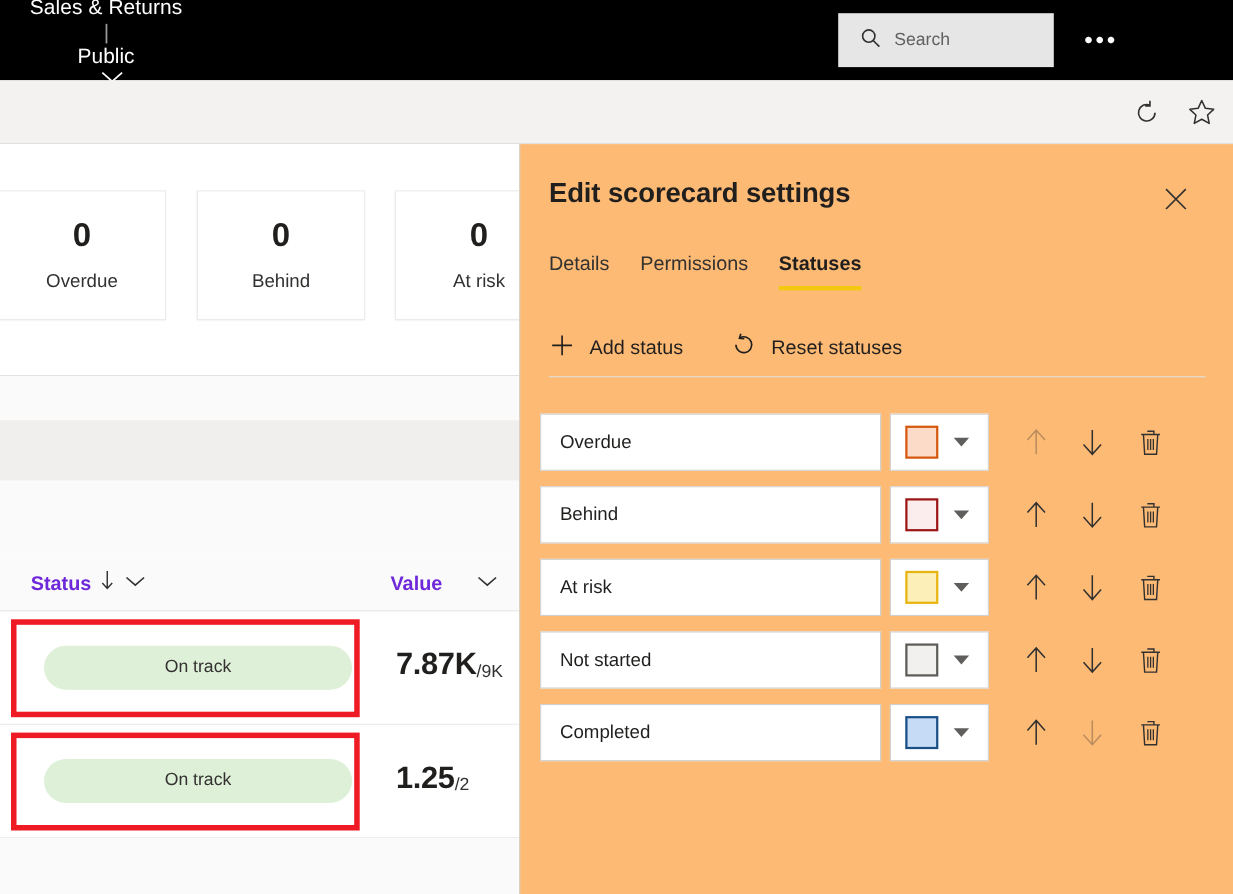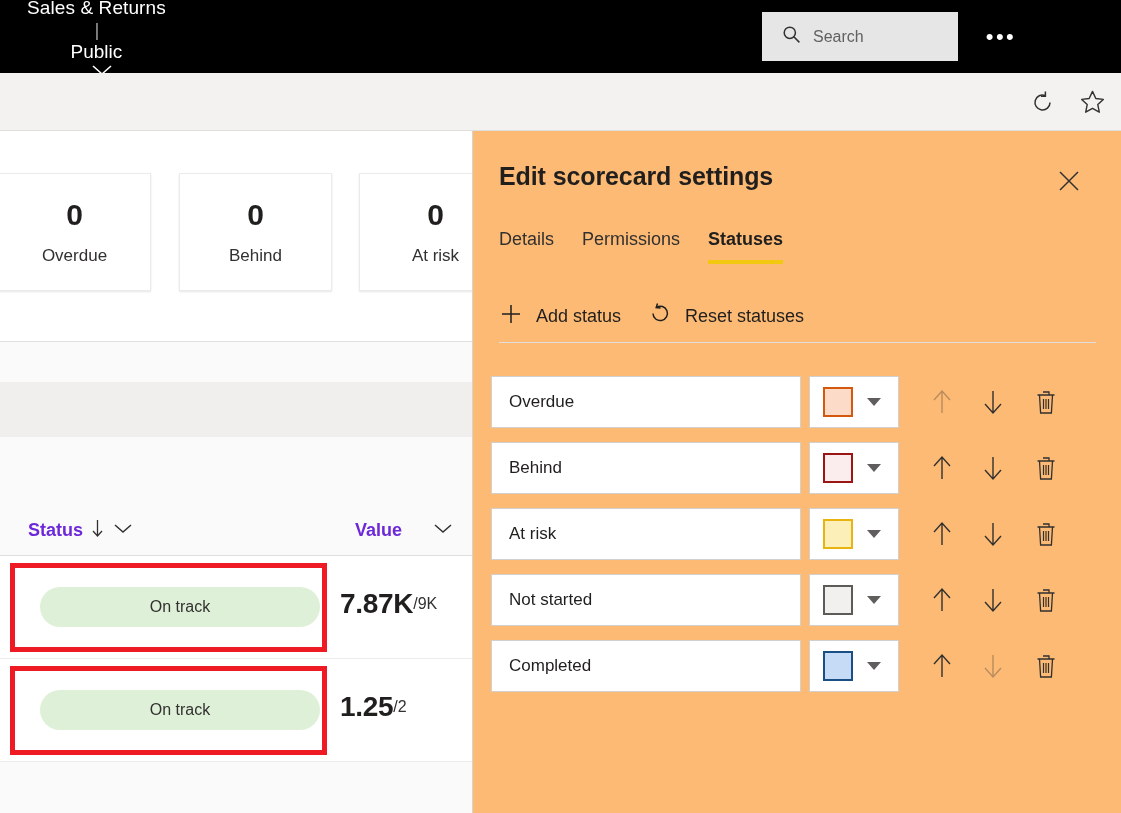--- a/index.html
+++ b/index.html
@@ -111,22 +111,22 @@
     position: absolute; left: 10px; top: 7px; width: 317px; height: 89px;
     border: 5px solid #ee1b24; background: #ffffff;
   }
   .pill {
     position: absolute; left: 40px; top: 31px; width: 280px; height: 40px;
     background: #dff0d8; border-radius: 20px;
     display: flex; align-items: center; justify-content: center;
   }
   .pill-text { font-size: 16px; color: #323130; }
   .val-cell {
-    position: absolute; left: 340px; top: 32px;
-    display: flex; align-items: center;
+    position: absolute; left: 360px; top: 32px;
+    display: flex; align-items: flex-end;
   }
   .val-main { font-size: 28px; font-weight: 700; color: #201f1e; letter-spacing: -.3px;}
   .val-sub  { font-size: 16px; font-weight: 400; color: #323130; }
 
   .band-bottom {
     position: absolute; left: 0; top: 631px; width: 472px; height: 51px;
     background: #fafafa;
   }
 
   
@@ -152,21 +152,21 @@
   .tab:first-child { padding-left: 0; }
   .tab.active { font-weight: 700; color: #201f1e; }
   .tab.active::after {
     content: ""; position: absolute; left: 14px; right: 14px; bottom: 0;
     height: 4px; background: #f2c811;
   }
   .tab.active:first-child::after { left: 0; }
 
   .cmdbar {
     position: absolute; left: 26px; top: 160px; width: 597px; height: 52px;
-    display: flex; align-items: center; gap: 27px;
+    display: flex; align-items: center; gap: 43px;
     border-bottom: 1px solid #e1dfdd;
   }
   .cmd {
     display: flex; align-items: center; gap: 13px;
     font-size: 18px; color: #201f1e;
   }
 
   .status-list { position: absolute; left: 18px; top: 245px; }
   .status-row {
     display: flex; align-items: center; height: 52px; margin-bottom: 14px;

